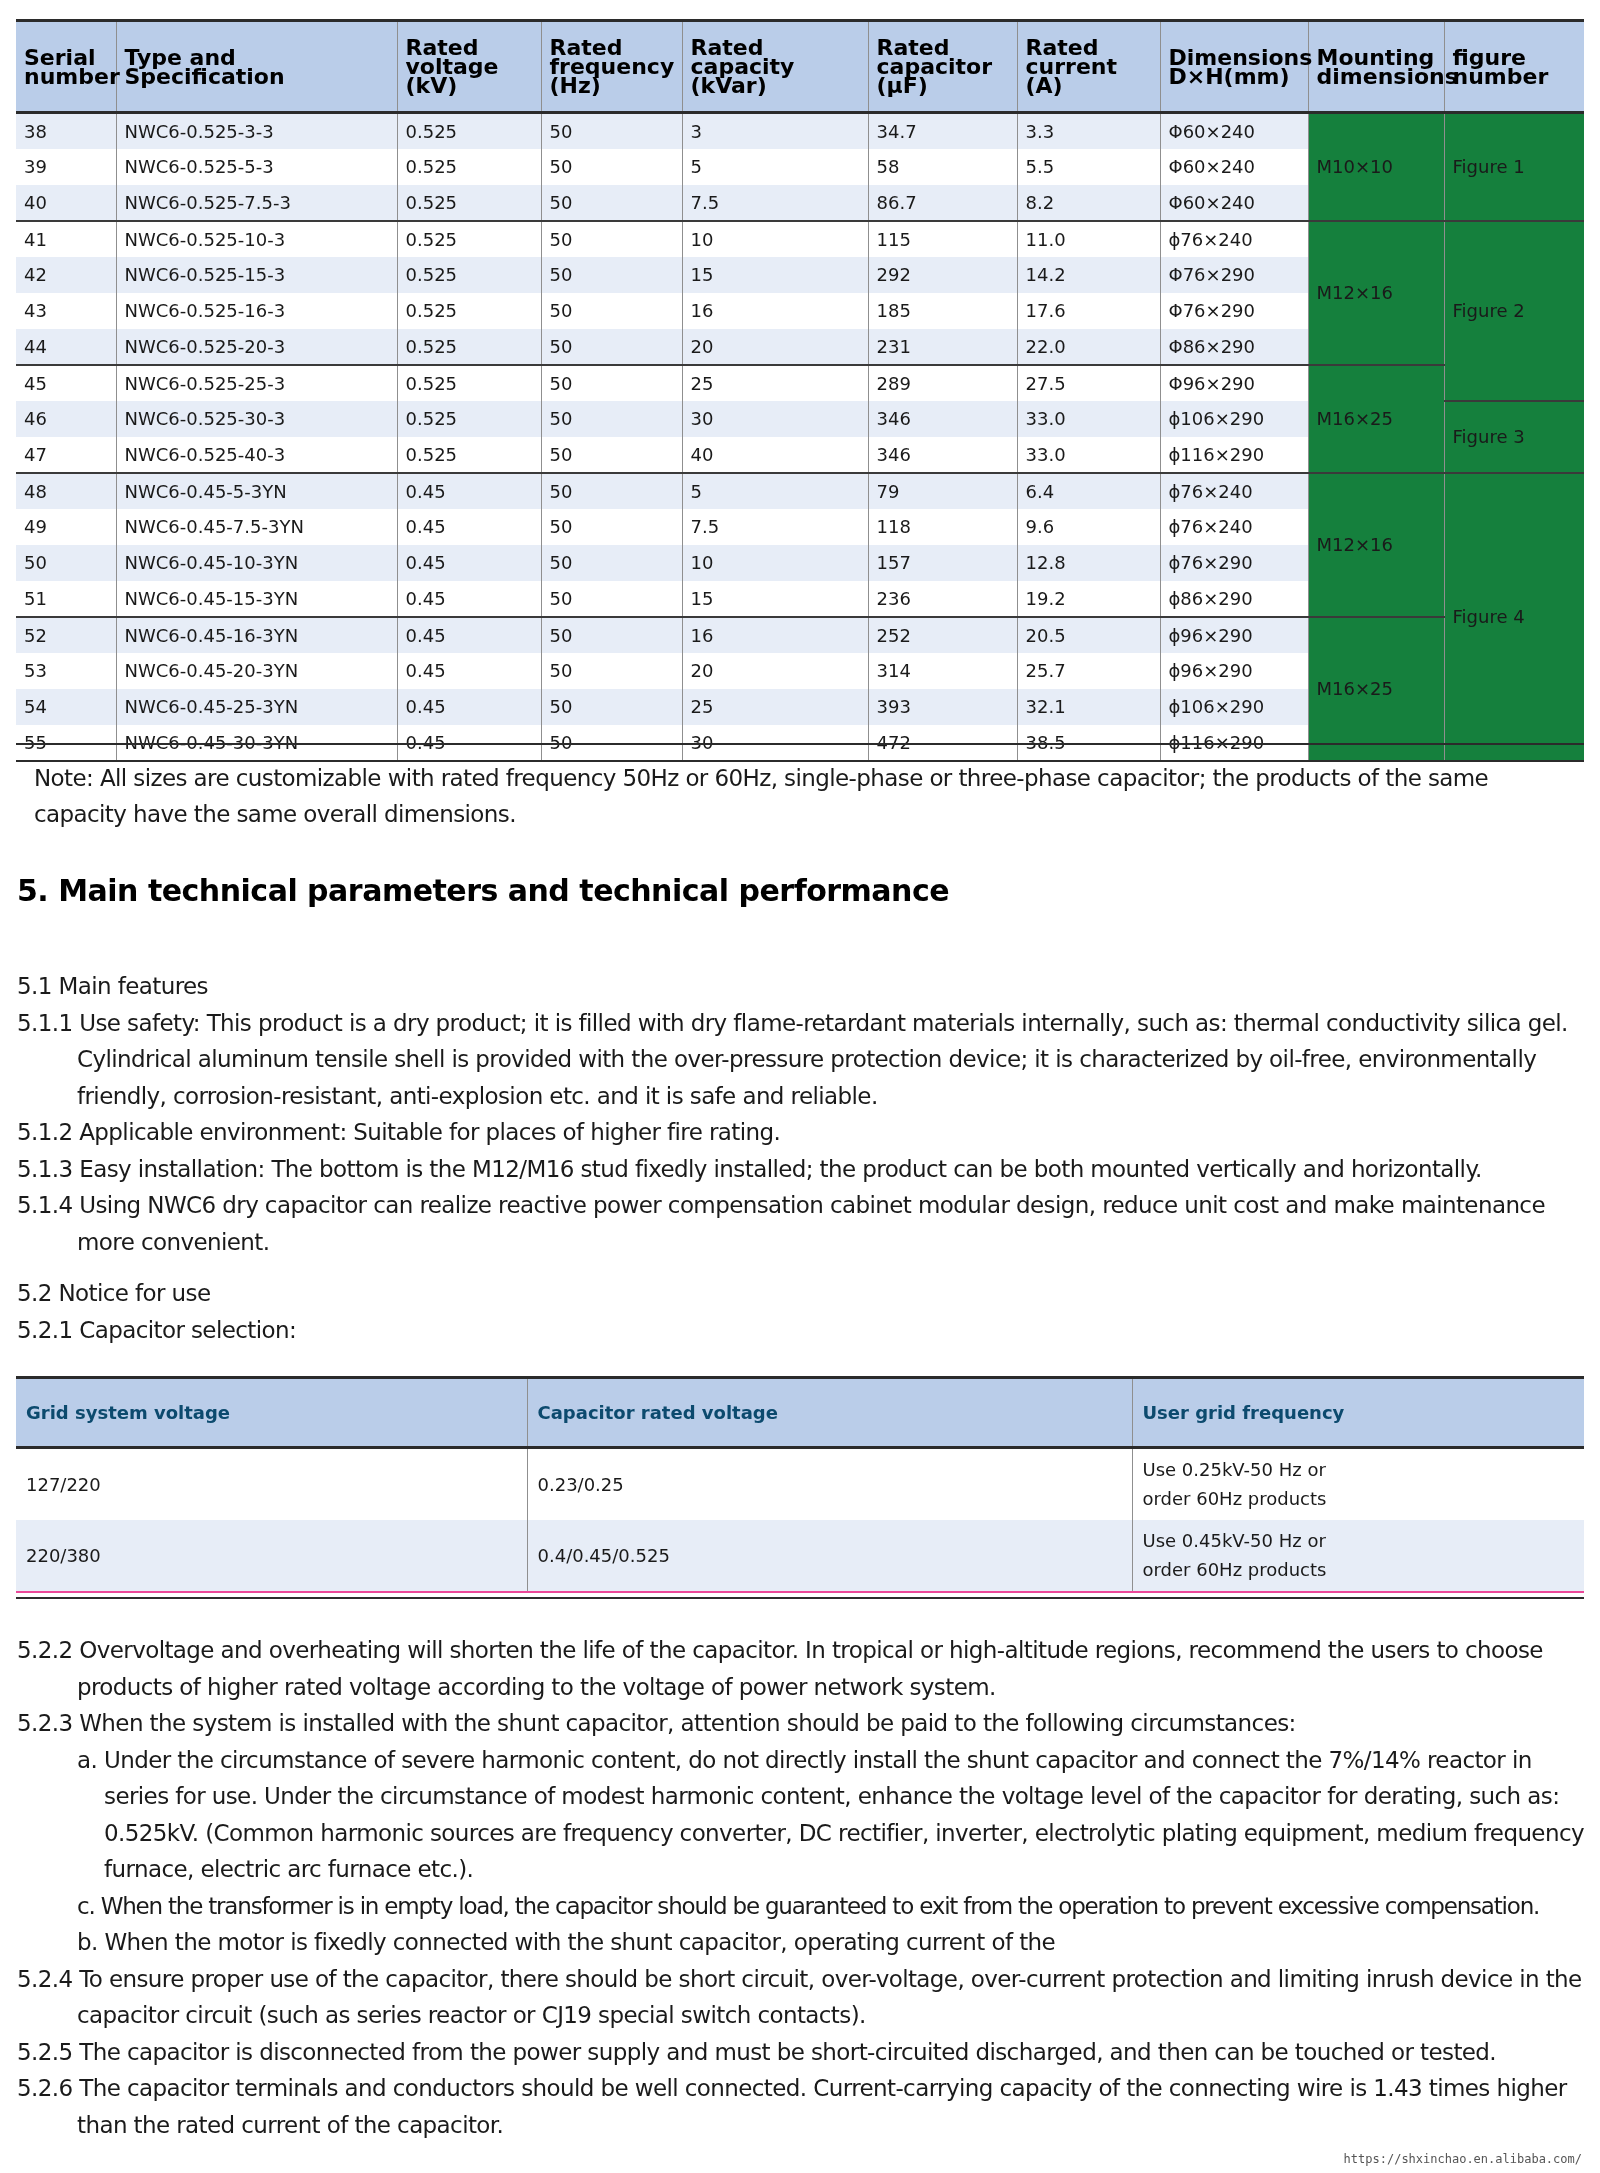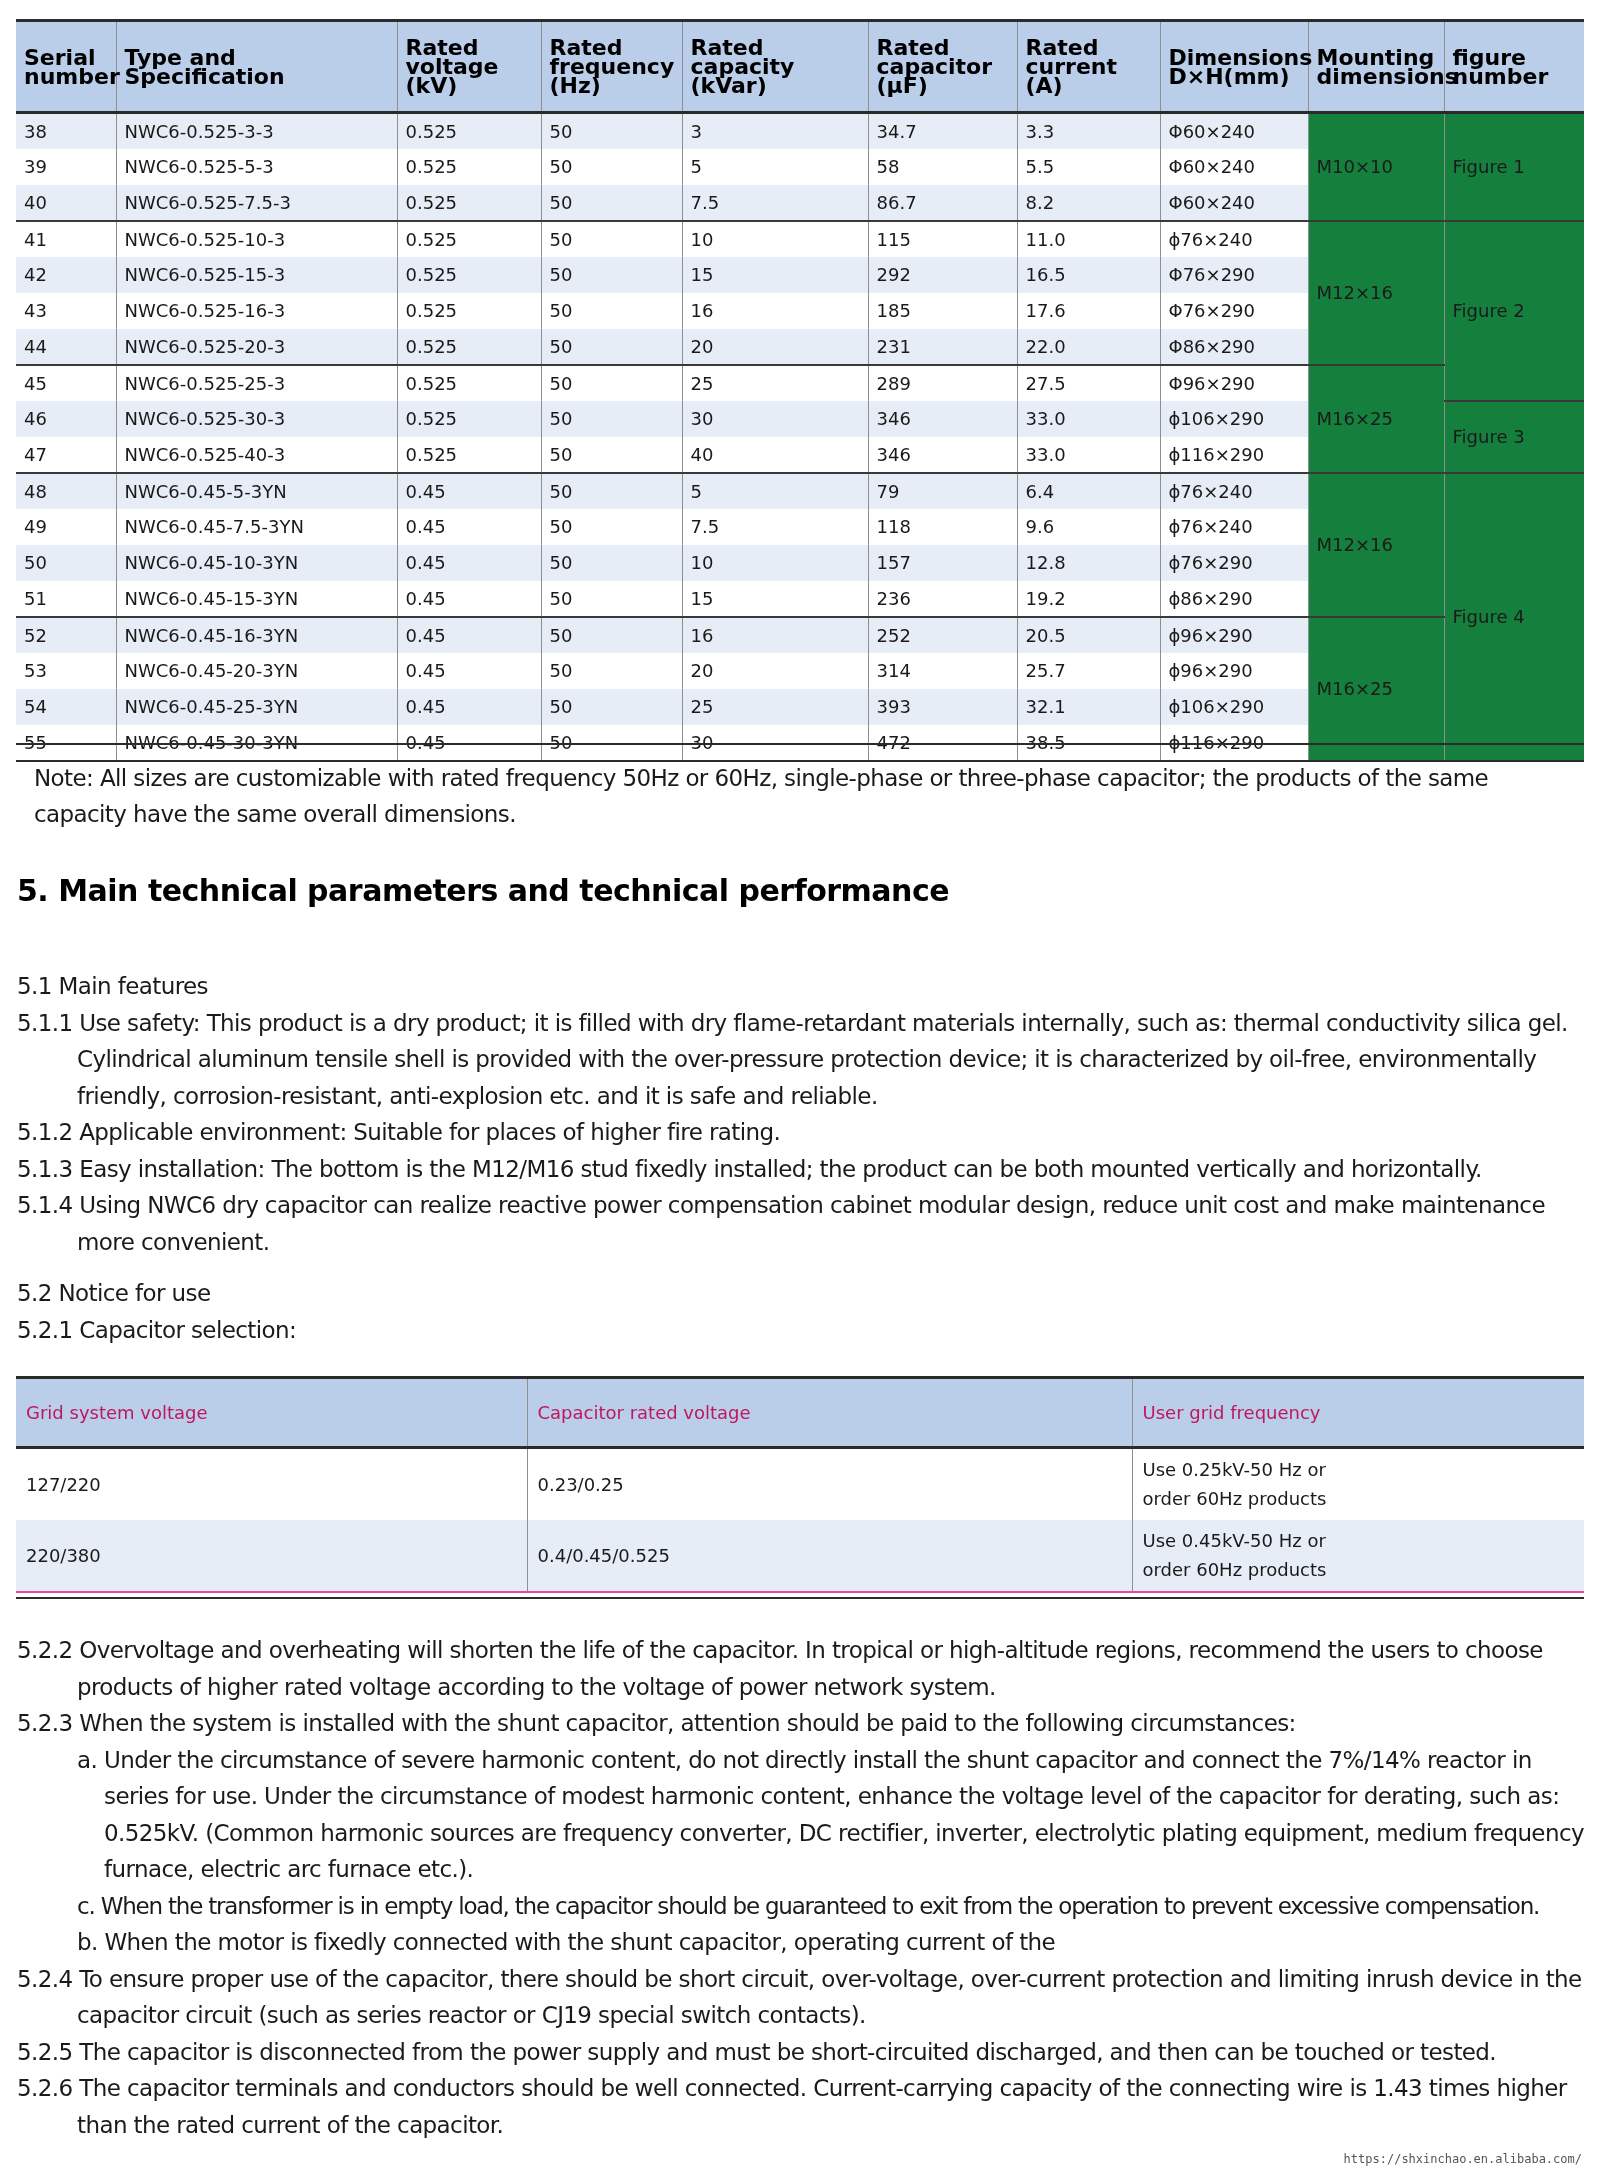--- a/index.html
+++ b/index.html
@@ -38,21 +38,21 @@
   .para { position: relative; padding-left: 60px; text-indent: -60px; }
   .para.sub { padding-left: 87px; text-indent: -27px; margin-left: 60px; padding-left: 27px; }
   .plain { position: relative; }
 
   
   .t2 { position: absolute; left: 16px; top: 1376px; width: 1568px; border-collapse: collapse; table-layout: fixed; }
   .t2 col.d0 { width: 511px; }
   .t2 col.d1 { width: 605px; }
   .t2 col.d2 { width: 452px; }
   .t2 thead tr { height: 70px; background: #bacde9; border-top: 3px solid #2b2b2b; border-bottom: 3px solid #2b2b2b; }
-  .t2 th { font-size: 18px; line-height: 19px; font-weight: normal; text-align: left; padding: 0 10px; vertical-align: middle; border-left: 1px solid #8f8f8f; color: #be185d; }
+  .t2 th { font-size: 18px; line-height: 19px; font-weight: bold; text-align: left; padding: 0 10px; vertical-align: middle; border-left: 1px solid #8f8f8f; color: #0c4a6e; }
   .t2 th:first-child { border-left: none; }
   .t2 tbody tr { height: 72px; }
   .t2 tbody tr.alt { background: #e7edf7; }
   .t2 td { font-size: 18px; line-height: 29px; padding: 0 10px; vertical-align: middle; border-left: 1px solid #8f8f8f; }
   .t2 td:first-child { border-left: none; }
   .t2 tbody { border-bottom: 2px solid #ec4899; }
   .t2-bottom { position: absolute; left: 16px; top: 1597px; width: 1568px; height: 2px; background: #2b2b2b; }
 
   .watermark { position: absolute; right: 18px; top: 2152px; font-family: "DejaVu Sans Mono", monospace; font-size: 12px; color: #555; }
 </style>
@@ -131,21 +131,21 @@
         <td class="merged gtop" rowspan="4">M12×16</td>
         <td class="merged fig3top" rowspan="5">Figure 2</td>
       </tr>
       <tr class="alt">
         <td class="stripe">42</td>
         <td class="stripe">NWC6-0.525-15-3</td>
         <td class="stripe">0.525</td>
         <td class="stripe">50</td>
         <td class="stripe">15</td>
         <td class="stripe">292</td>
-        <td class="stripe">16.5</td>
+        <td class="stripe">14.2</td>
         <td class="stripe">Φ76×290</td>
       </tr>
       <tr>
         <td class="stripe">43</td>
         <td class="stripe">NWC6-0.525-16-3</td>
         <td class="stripe">0.525</td>
         <td class="stripe">50</td>
         <td class="stripe">16</td>
         <td class="stripe">185</td>
         <td class="stripe">17.6</td>

